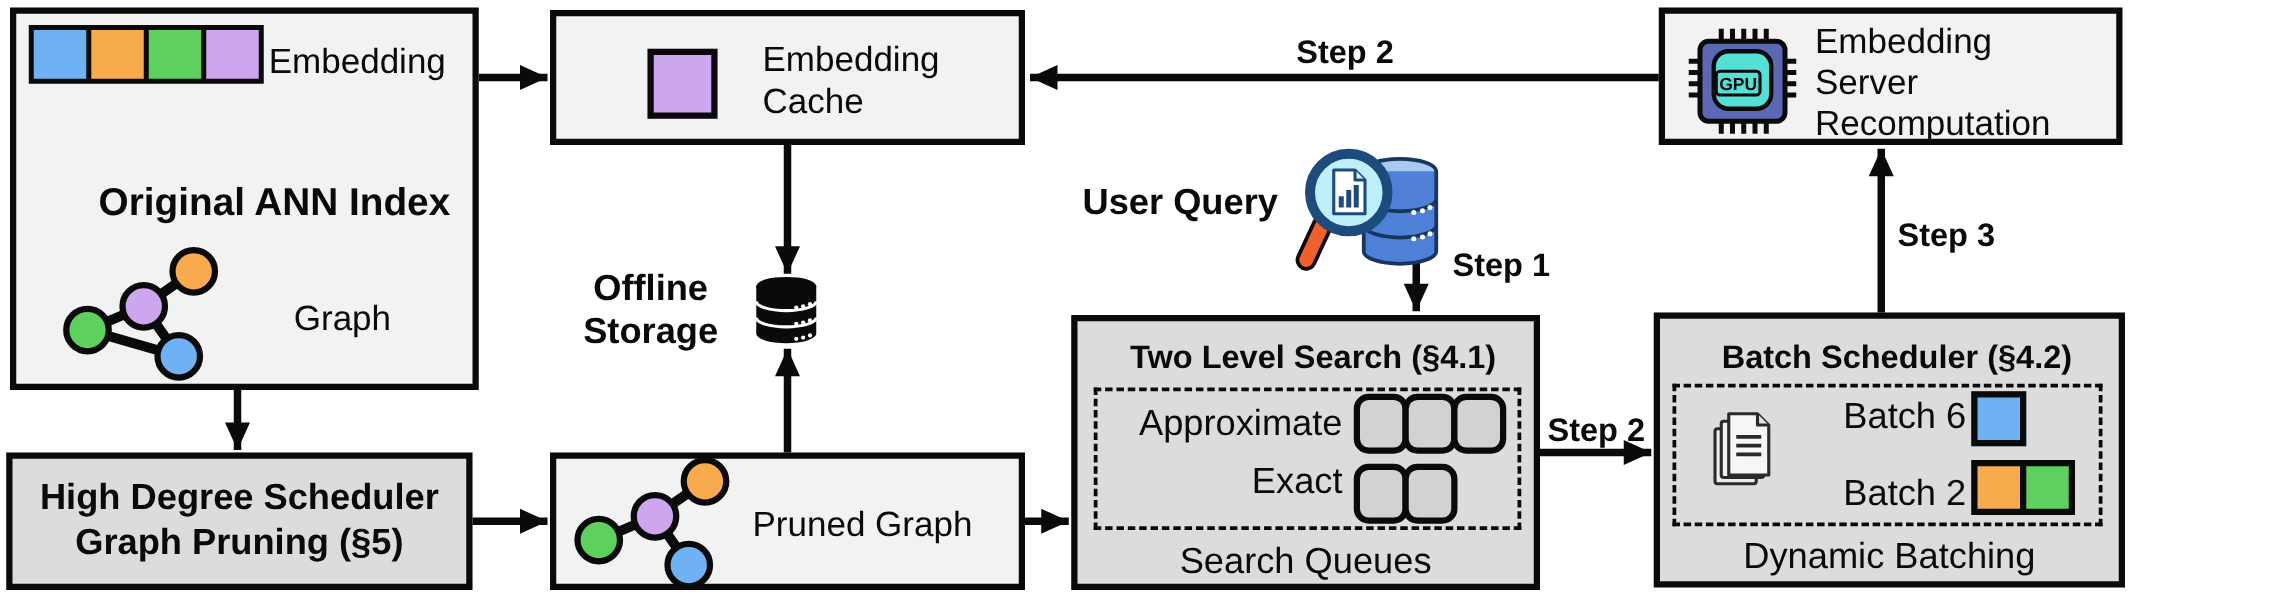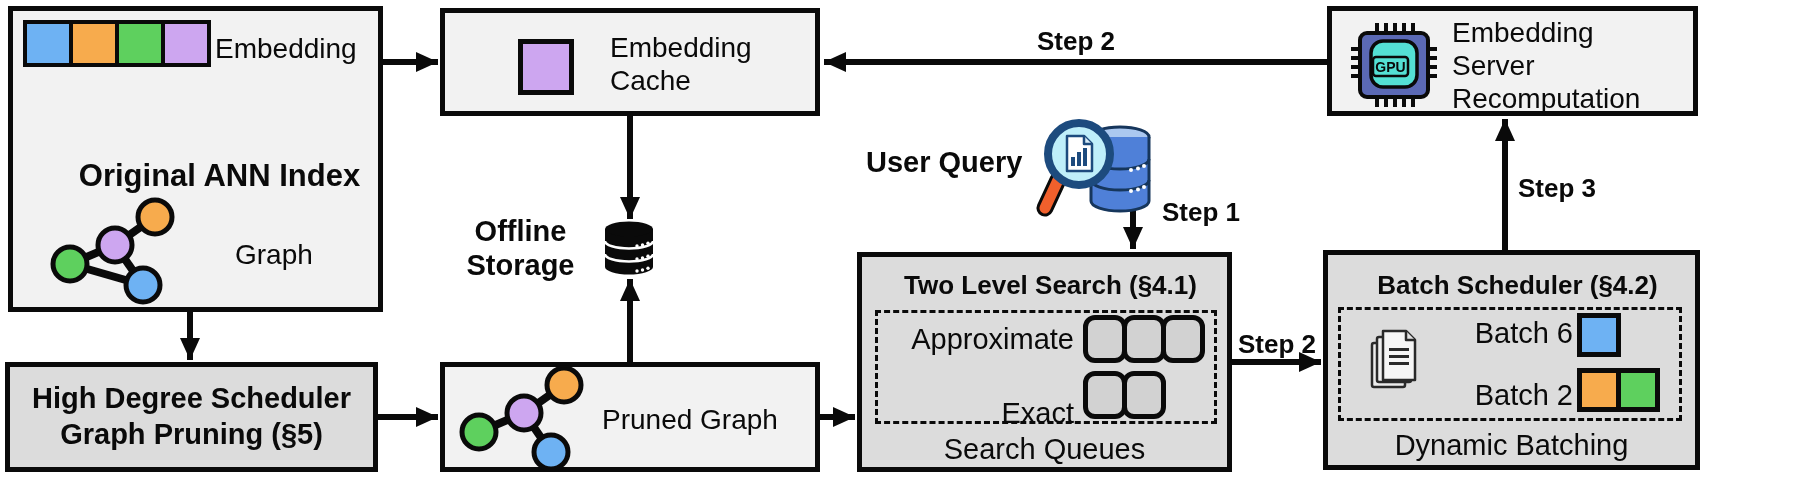--- a/index.html
+++ b/index.html
@@ -14,21 +14,21 @@
   .t29 { font-size:29px; }
   .bold { font-weight:bold; }
   .center { text-align:center; left:0; right:0; }
   .step-label { position:absolute; font-size:26px; font-weight:bold; z-index:3; white-space:nowrap; }
 
   
   #box-ann { left:8px; top:6px; width:375px; height:306px; }
   .emb-strip { position:absolute; left:10px; top:9px; background:#0a0a0a; padding:4px; display:flex; gap:4px; }
   .emb-cell { width:42px; height:39px; }
   #ann-emb-label { left:202px; top:22px; }
-  #ann-title { top:147px; font-size:31px;padding-left:48px; }
+  #ann-title { top:133px; font-size:31px;padding-left:48px; }
   #ann-graph-svg { left:26px; top:180px; overflow:visible; }
   #ann-graph-label { left:222px; top:228px; }
 
   
   #box-cache { left:440px; top:8px; width:380px; height:108px; }
   .cache-square { position:absolute; left:73px; top:26px; width:46px; height:46px; border:5px solid #0a0a0a; box-sizing:content-box; }
   .stack-label { position:absolute; line-height:1.18; }
   #cache-label { left:165px; top:18px; }
 
   
@@ -52,21 +52,21 @@
   #box-pruned { left:440px; top:362px; width:380px; height:110px; }
   #pruned-graph-svg { left:14px; top:0px; overflow:visible; }
   #pruned-label { left:157px; top:37px; }
 
   
   #box-tls { left:857px; top:252px; width:375px; height:220px; }
   .dashed { position:absolute; border:3px dashed #0a0a0a; box-sizing:border-box; }
   #tls-dashed { left:13px; top:53px; width:342px; height:114px; }
   .q-label { position:absolute; left:20px; width:192px; text-align:right; font-size:29px; }
   #tls-approx-label { top:66px; }
-  #tls-exact-label { top:140px; }
+  #tls-exact-label { top:112px; }
   .slots { position:absolute; display:flex; }
   #tls-approx-slots { left:221px; top:58px; }
   #tls-exact-slots { left:221px; top:114px; }
   .slot { width:44px; height:48px; border:5px solid #0a0a0a; border-radius:12px; background:#d2d2d2; box-sizing:border-box; margin-left:-5px; }
   .slot:first-child { margin-left:0; }
   #tls-caption { top:176px; font-size:29px; }
   .box-title { position:absolute; left:0; right:0; text-align:center; font-weight:bold; font-size:26px; white-space:nowrap;padding-left:12px; }
 
   
   #box-batch { left:1323px; top:250px; width:377px; height:220px; }

